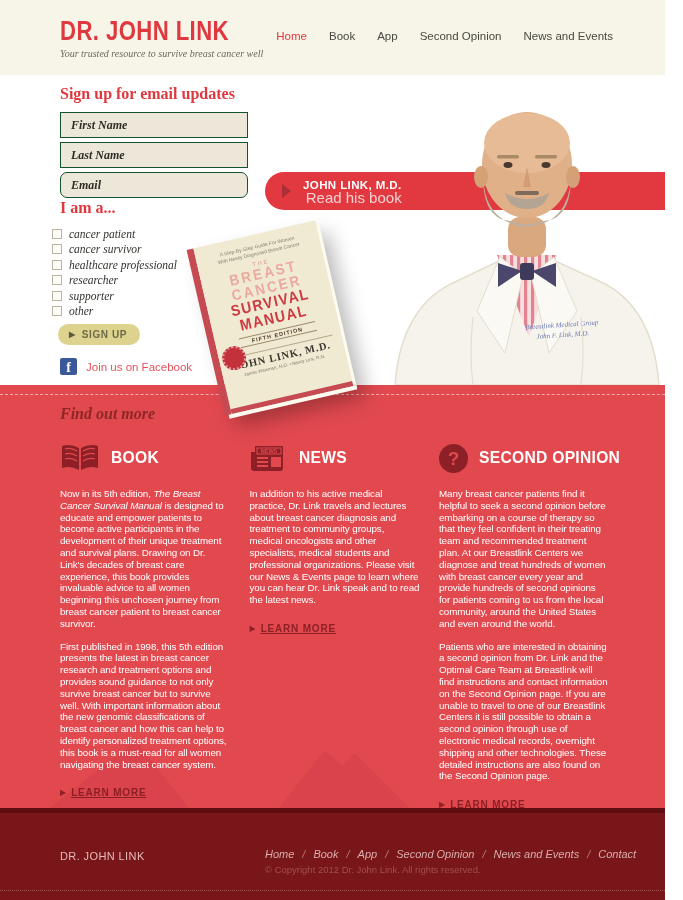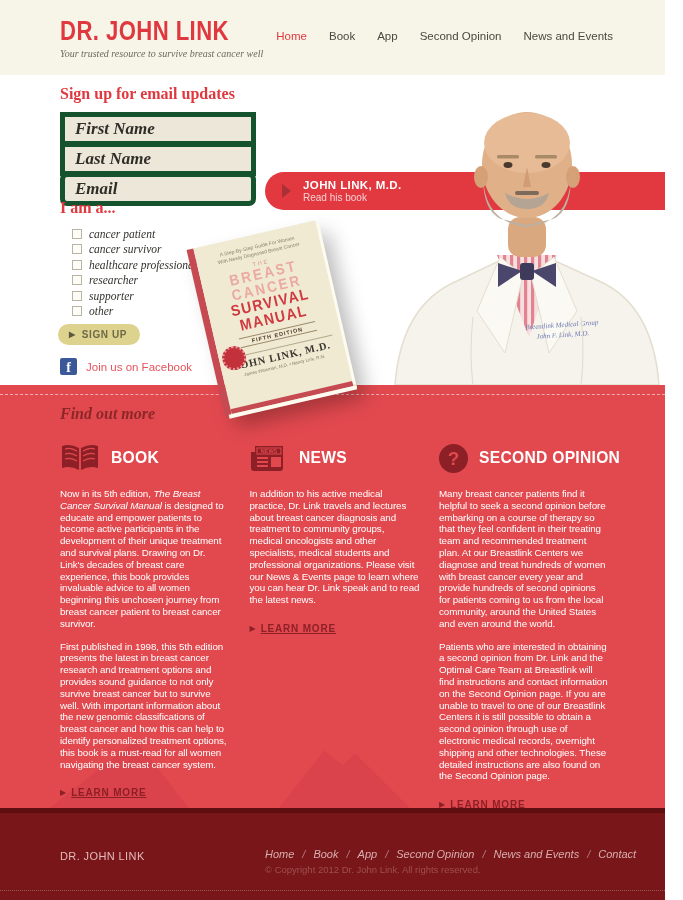--- a/index.html
+++ b/index.html
@@ -17,46 +17,46 @@
   .nav span{cursor:pointer;white-space:nowrap;}
   .nav .active{color:#e0383f;}
 
   
   .main{position:relative;height:310px;background:#fff;}
   .sec-head{position:absolute;left:60px;font-family:"Liberation Serif",serif;
             font-weight:bold;font-size:16px;color:#e0383f;}
   .h-email{top:10px;}
   .h-iam{top:124px;}
   .field{position:absolute;left:60px;width:166px;height:24px;background:#ece7d8;
-         border:5px solid #14532d;padding:0 10px;font-family:"Liberation Serif",serif;
-         font-style:italic;font-weight:bold;font-size:17px;color:#2f2d28;outline:none;}
+         border:1px solid #14532d;padding:0 10px;font-family:"Liberation Serif",serif;
+         font-style:italic;font-weight:bold;font-size:12px;color:#2f2d28;outline:none;}
   .field::placeholder{color:#2f2d28;opacity:1;font-style:italic;font-weight:bold;}
   .f1{top:37px;} .f2{top:67px;} .f3{top:97px;border-radius:7px;}
-  .checks{position:absolute;left:72px;top:151px;}
+  .checks{position:absolute;left:52px;top:151px;}
   .chk-row{display:flex;align-items:center;height:15.5px;cursor:pointer;}
   .chk-box{width:8px;height:8px;border:1px solid #b9b4a4;background:#fdfcf7;margin-right:7px;flex:none;}
   .chk-lbl{font-family:"Liberation Serif",serif;font-style:italic;font-size:11.5px;color:#33312c;}
   .signup-btn{position:absolute;left:58px;top:249px;background:#ddd28e;border:none;border-radius:12px;
               padding:5px 13px 5px 11px;font-family:"Liberation Sans",sans-serif;font-size:10px;
               font-weight:bold;color:#6e6a48;letter-spacing:.6px;cursor:pointer;display:flex;align-items:center;}
   .signup-btn .arr{color:#5c5940;font-size:8px;margin-right:6px;}
   .fb{position:absolute;left:60px;top:283px;display:flex;align-items:center;cursor:pointer;}
   .fb-ic{width:17px;height:17px;background:#3b5998;border-radius:2px;color:#fff;
          font-family:"Liberation Serif",serif;font-weight:bold;font-size:14px;text-align:center;
          line-height:19px;margin-right:9px;}
   .fb-lbl{font-size:11.5px;color:#e4555c;}
 
   
   .banner{position:absolute;left:265px;right:0;top:97px;height:38px;background:#e23940;
           border-radius:19px 0 0 19px;z-index:1;display:flex;align-items:center;
           padding-left:17px;cursor:pointer;}
   .banner-arrow{width:0;height:0;border-left:9px solid #a83036;border-top:7px solid transparent;
                 border-bottom:7px solid transparent;margin-right:12px;flex:none;}
   .banner-title{font-size:11.5px;font-weight:bold;color:#fff;letter-spacing:.4px;line-height:13px;}
-  .banner-sub{font-size:10px;color:#f6d0d1;line-height:12px;}
+  .banner-sub{font-size:15px;color:#f6d0d1;line-height:12px;text-align:right;}
 
   
   .doctor{position:absolute;right:0;top:30px;width:288px;height:280px;z-index:2;}
 
   
   .book{position:absolute;left:204px;top:158px;width:132px;height:170px;z-index:5;
         transform:rotate(-13deg);box-shadow:10px 14px 20px rgba(0,0,0,.28);cursor:pointer;}
   .spine{position:absolute;left:0;top:0;bottom:0;width:7px;background:#c64a52;}
   .pages{position:absolute;right:-3px;top:4px;bottom:-3px;width:4px;background:#fdfbef;border-left:1px solid #d8d2b8;}
   .pagesb{position:absolute;left:4px;right:-3px;bottom:-4px;height:4px;background:#fdfbef;border-top:1px solid #d8d2b8;}

